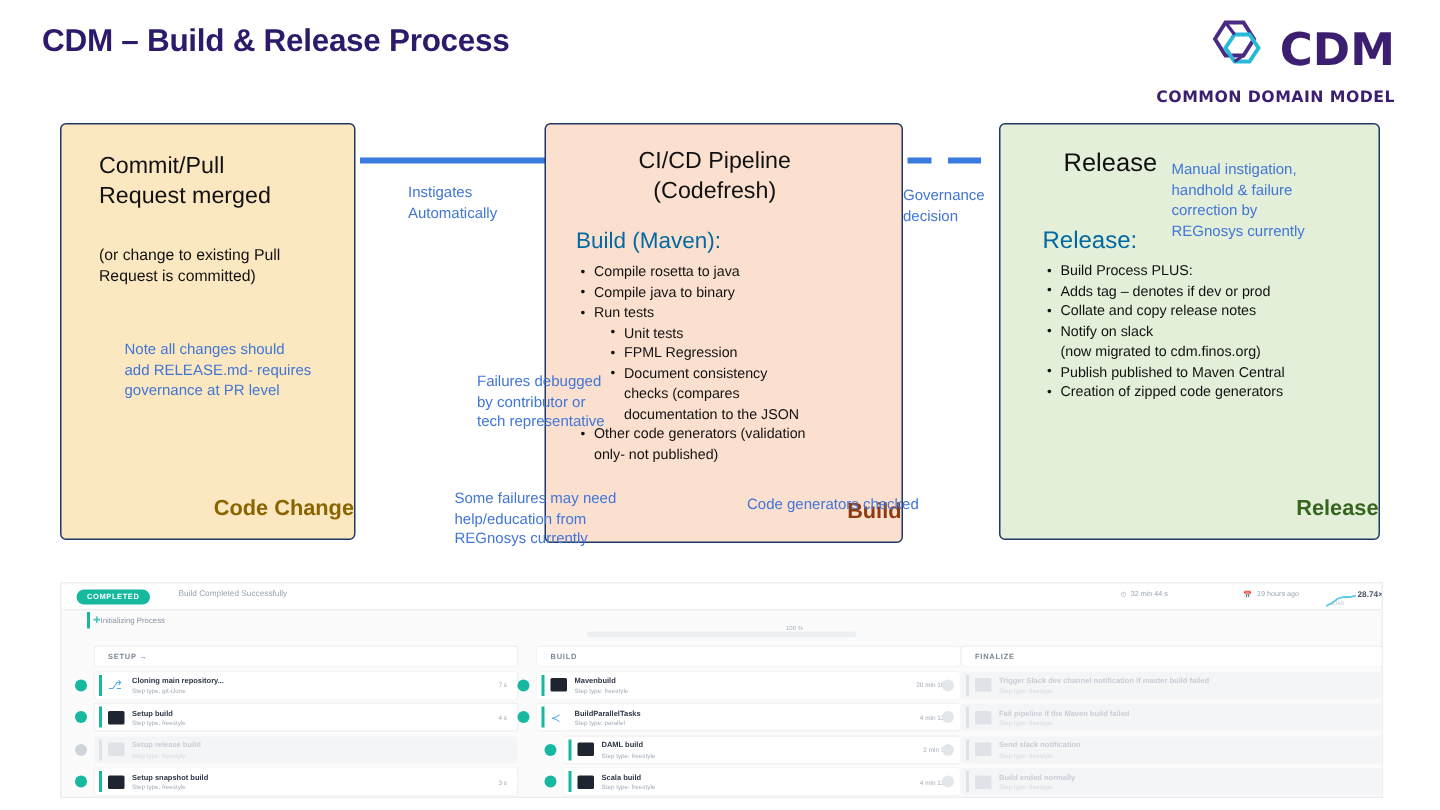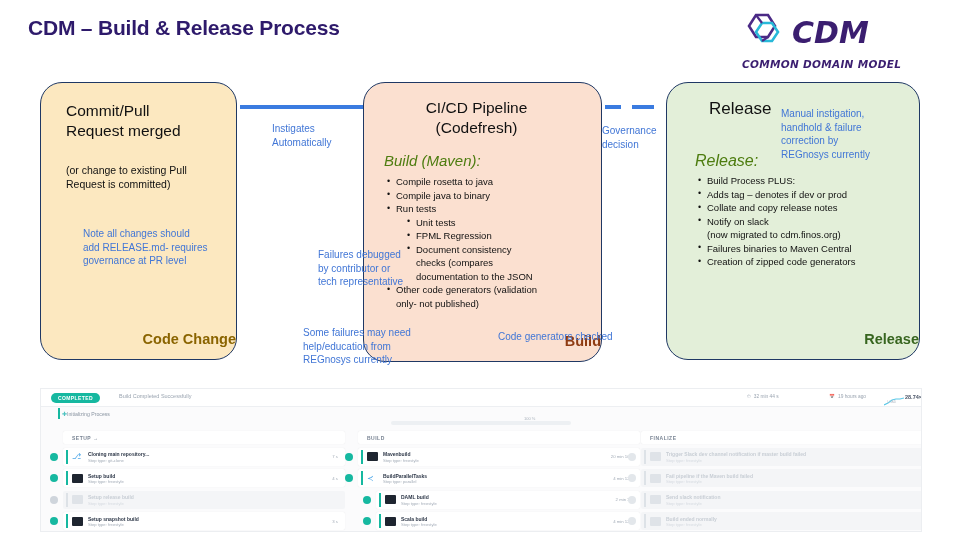--- a/index.html
+++ b/index.html
@@ -10,49 +10,49 @@
   }
   
   #page-title{
     position:absolute;left:28px;top:16px;
     font-size:21px;font-weight:bold;color:#2E1A6B;
     letter-spacing:-0.2px;
   }
   
   #logo{
     position:absolute;right:30px;top:12px;width:188px;height:62px;
-    display:flex;flex-direction:column;align-items:flex-start;font-style:italic;
+    display:flex;flex-direction:column;align-items:flex-end;
   }
   #logo-top{display:flex;align-items:center;gap:8px;}
   #logo-wordmark{
     font-size:30px;font-weight:bold;color:#3B1E70;letter-spacing:0px;
     line-height:30px;font-family:"DejaVu Sans", sans-serif;
   }
   #logo-tagline{
     font-size:10.5px;font-weight:bold;color:#3B1E70;letter-spacing:0.3px;
     margin-top:4px;font-family:"DejaVu Sans", sans-serif;
   }
   
   .pbox{
-    position:absolute;border:1.4px solid #1F3864;border-radius:22px;
+    position:absolute;border:1.4px solid #1F3864;border-radius:4px;
     box-sizing:border-box;
   }
   #box-code{left:40px;top:82px;width:197px;height:278px;background:#FCE8C0;}
   #box-build{left:363px;top:82px;width:239px;height:280px;background:#FBE0D0;}
   #box-release{left:666px;top:82px;width:254px;height:278px;background:#E3EFD9;}
 
   .box-heading{
     position:absolute;font-size:15.5px;color:#111111;line-height:20px;
     font-weight:normal;
   }
   .box-sub{
     position:absolute;font-size:10.5px;color:#111111;line-height:14px;
   }
   .box-h2{
-    position:absolute;font-size:15px;color:#4d7c0f;line-height:19px;font-style:italic;
+    position:absolute;font-size:15px;color:#0369a1;line-height:19px;
   }
   .box-footer{
     position:absolute;bottom:12px;width:100%;text-align:right;
     font-size:14.5px;font-weight:bold;
   }
   #footer-code{color:#8A6400;}
   #footer-build{color:#8E3B12;}
   #footer-release{color:#37651F;}
 
   .blue-note{
@@ -237,21 +237,21 @@
 <div class="pbox" id="box-release">
   <div class="box-heading" style="left:42px;top:16px;font-size:17px;">Release</div>
   <div class="blue-note" style="left:114px;top:24px;width:104px;">Manual instigation, handhold &amp; failure correction by REGnosys currently</div>
   <div class="box-h2" style="left:28px;top:68px;font-size:16px;">Release:</div>
   <ul class="bullets" id="release-bullets" style="left:30px;top:91px;width:215px;">
       <li>Build Process PLUS:</li>
       <li>Adds tag – denotes if dev or prod</li>
       <li>Collate and copy release notes</li>
       <li>Notify on slack</li>
       <li class="cont">(now migrated to cdm.finos.org)</li>
-      <li>Failures binaries to Maven Central</li>
+      <li>Publish published to Maven Central</li>
       <li>Creation of zipped code generators</li>
     </ul>
   <div class="box-footer" id="footer-release">Release</div>
 </div>
 
 <div id="screenshot">
   <div id="ss-topbar"></div>
   <div id="ss-badge">
     <span id="ss-badge-text">COMPLETED</span>
   </div>

